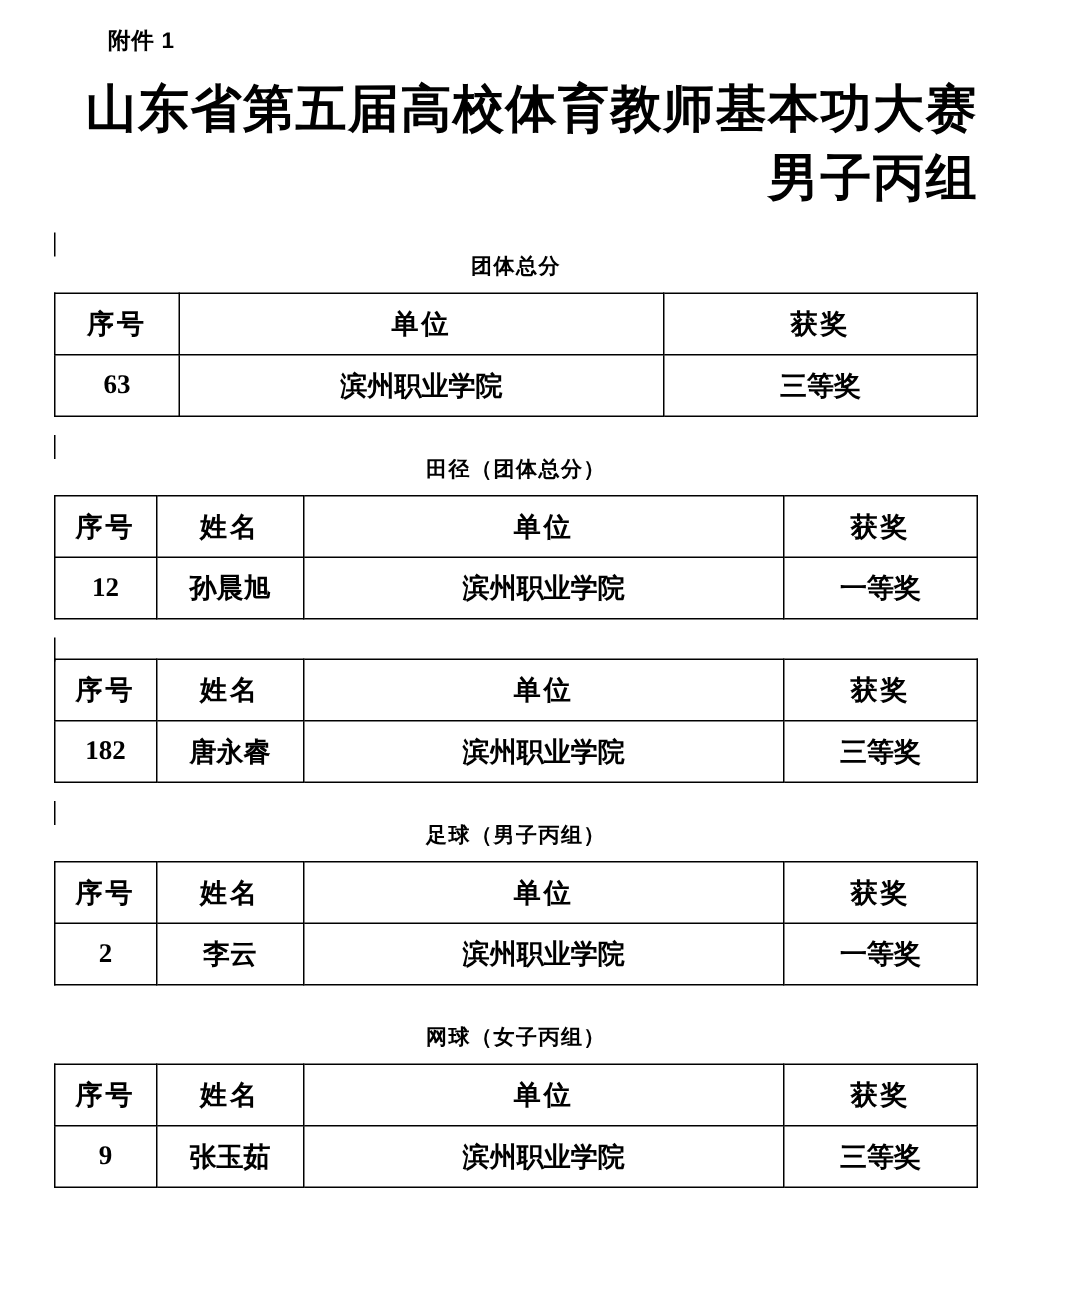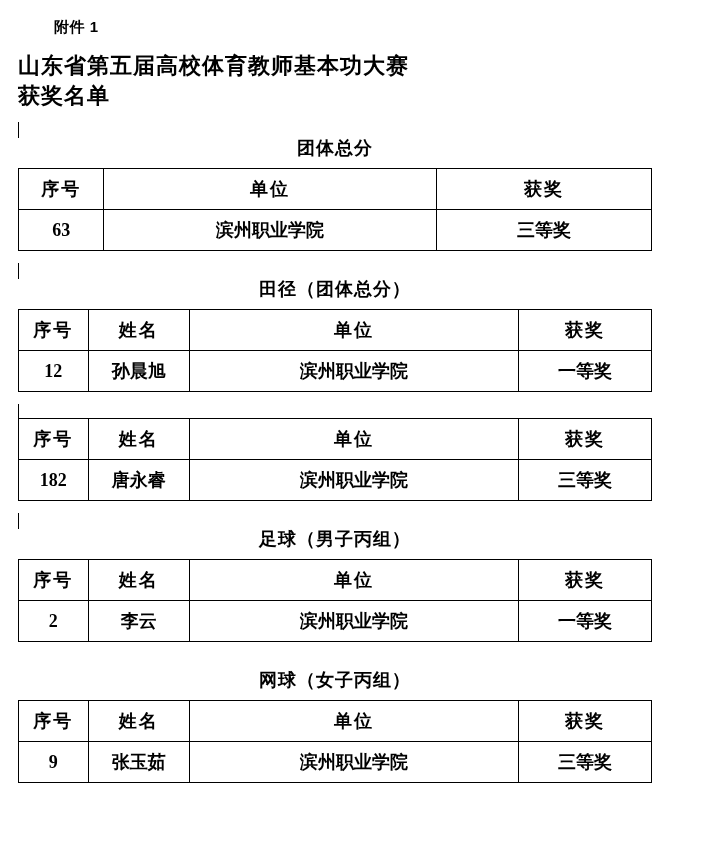--- a/index.html
+++ b/index.html
@@ -12,49 +12,49 @@
     height: 861px;
     font-family: "Liberation Serif", "DejaVu Serif", serif;
     color: #000000;
     position: relative;
     overflow: hidden;
   }
   .page {
     width: 670px;
     height: 861px;
     box-sizing: border-box;
-    padding: 10px 18px 0 18px;
+    padding: 10px 18px 0 36px;
     position: relative;
   }
   .attachment-label {
     font-family: "Liberation Sans", sans-serif;
     font-size: 15px;
     font-weight: 700;
     margin-left: 36px;
     margin-top: 8px;
     letter-spacing: 0.5px;
   }
   .doc-title {
-    text-align: left;
-    font-family: "Liberation Serif", "DejaVu Serif", serif;
-    font-weight: 700;
-    font-size: 22px;
+    text-align: right;
+    font-family: "Liberation Serif", "DejaVu Serif", serif;
+    font-weight: 700;
+    font-size: 34px;
     line-height: 1.35;
     letter-spacing: 1px;
     margin-top: 14px;
   }
   .doc-title .line2 {
     display: block;
   }
   .section {
     margin-top: 26px;
   }
   .section-caption {
     text-align: center;
-    font-size: 18px;
+    font-size: 14px;
     font-weight: 700;
     letter-spacing: 1px;
     margin-bottom: 8px;
     font-family: "Liberation Serif", "DejaVu Serif", serif;
   }
   table.award-table {
     border-collapse: collapse;
     width: 100%;
     table-layout: fixed;
   }
@@ -93,21 +93,21 @@
 </style>
 </head>
 <body>
 
 <div class="page">
 
   <div class="attachment-label">附件 1</div>
 
   <div class="doc-title">
     <span class="line1">山东省第五届高校体育教师基本功大赛</span>
-    <span class="line2">获奖名单</span>
+    <span class="line2">男子丙组</span>
   </div>
 
   <div class="section section-wrap">
     <div class="left-tick"></div>
     <div class="section-caption">团体总分</div>
     <table class="award-table">
       <colgroup>
         <col class="c-no-2">
           <col class="c-unit-2">
           <col class="c-award-2">

